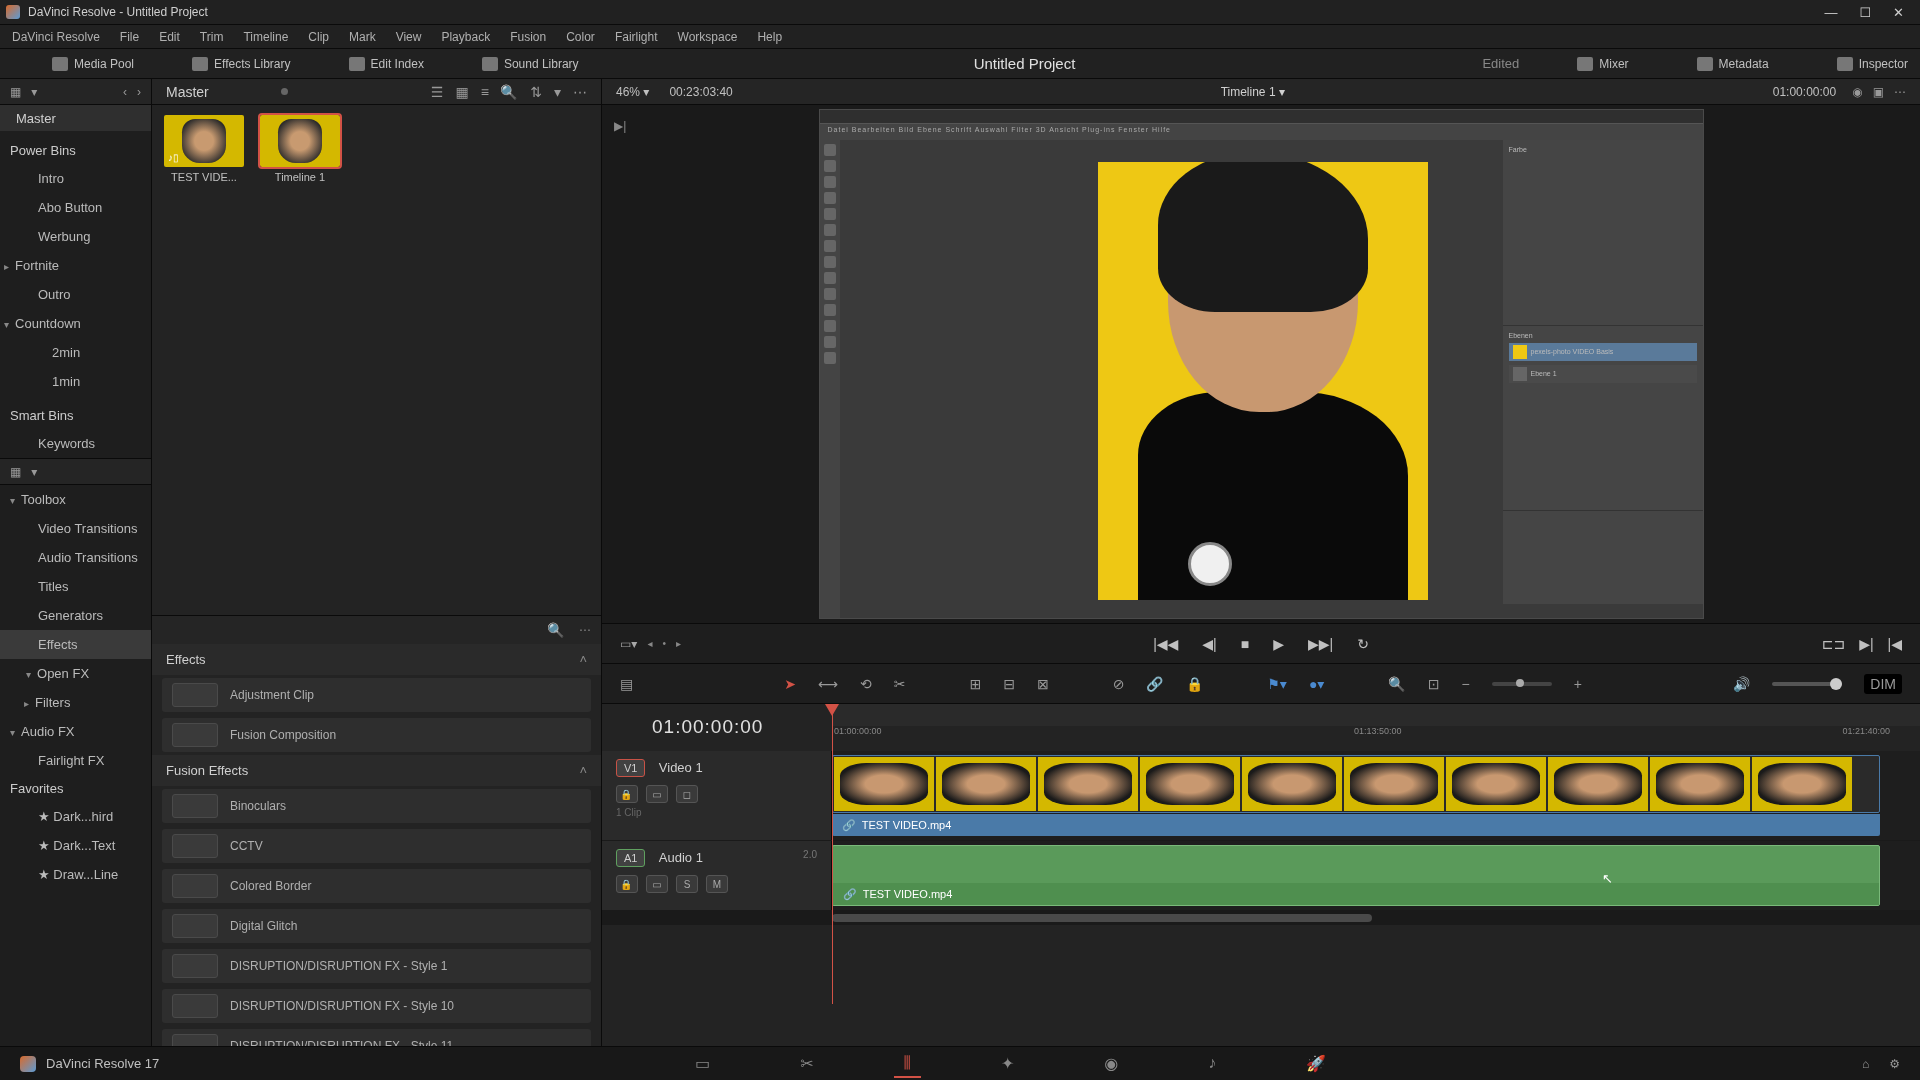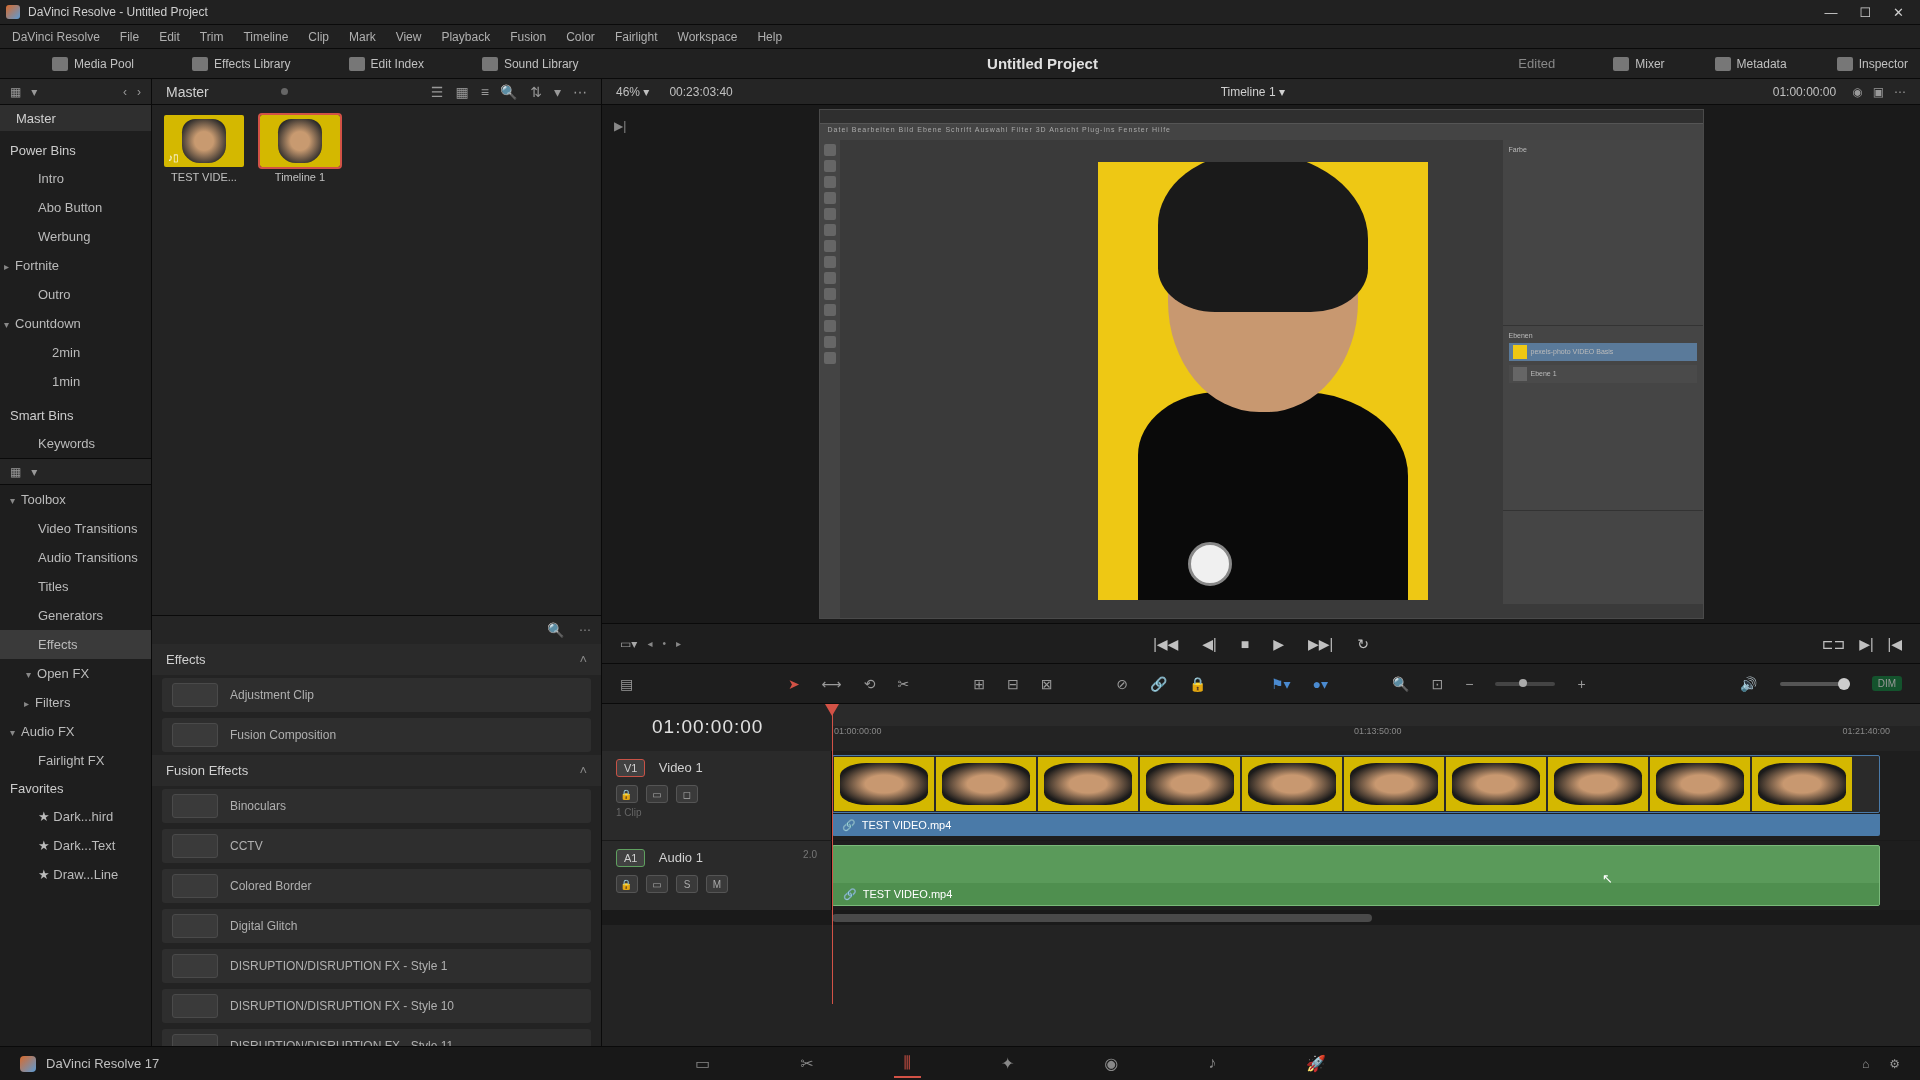--- a/index.html
+++ b/index.html
@@ -7,23 +7,23 @@
 .titlebar { height: 25px; background: #212121; display: flex; align-items: center; padding: 0 6px; border-bottom: 1px solid #0a0a0a; }
 .titlebar .app-icon { width: 14px; height: 14px; background: linear-gradient(135deg,#d96a2b,#5b9bd5); border-radius: 3px; margin-right: 8px; }
 .titlebar .title { color: #cfcfcf; font-size: 12px; }
 .titlebar .win-controls { margin-left: auto; display: flex; gap: 22px; padding-right: 10px; }
 .titlebar .win-controls span { color: #cfcfcf; font-size: 13px; cursor: pointer; }
 .menubar { height: 24px; background: #212121; display: flex; align-items: center; padding: 0 12px; gap: 20px; font-size: 12px; border-bottom: 1px solid #0a0a0a; }
 .menubar span { color: #b0b0b0; cursor: pointer; }
 .toolbar { height: 30px; background: #212121; display: flex; align-items: center; padding: 0 12px; gap: 18px; border-bottom: 1px solid #0a0a0a; }
 .toolbar .tb-item { display: flex; align-items: center; gap: 6px; color: #c0c0c0; cursor: pointer; padding-left: 40px; }
 .toolbar .tb-icon { width: 16px; height: 14px; background: #777; border-radius: 2px; }
-.toolbar .proj-name { margin: 12px auto; color: #e0e0e0; font-size: 15px; font-weight: bold; }
+.toolbar .proj-name { margin: 12px auto; color: #e0e0e0; font-size: 15px; }
 .toolbar .proj-edited { color: #888; margin-left: 12px; font-size: 13px; }
-.toolbar .right-tools { display: flex; gap: 10px; text-align: center; }
+.toolbar .right-tools { display: flex; gap: 28px; text-align: center; }
 .main { display: flex; height: 990px; }
 .left-col { width: 152px; background: #1e1e1e; border-right: 1px solid #0a0a0a; display: flex; flex-direction: column; }
 .nav-strip { height: 26px; background: #252525; display: flex; align-items: center; gap: 10px; padding: 0 10px; border-bottom: 1px solid #0a0a0a; }
 .nav-strip span { color: #999; }
 .bin-head { height: 26px; background: #2f2f2f; display: flex; align-items: center; padding: 0 16px; color: #d0d0d0; font-size: 13px; }
 .bin-section { padding: 6px 0; }
 .bin-label { padding: 6px 10px; color: #ccc; font-size: 13px; }
 .bin-item { padding: 7px 0 7px 38px; color: #bbb; font-size: 13px; cursor: pointer; }
 .bin-item.expand { padding-left: 4px; }
 .bin-item.expand::before { content: "▸"; margin-right: 6px; font-size: 10px; color: #888; }
@@ -408,21 +408,21 @@
       <span class="ticon">−</span>
       <div style="width:60px;height:4px;background:#444;border-radius:2px;position:relative">
           <div style="position:absolute;left:40%;top:-3px;width:8px;height:8px;background:#aaa;border-radius:50%"></div>
         </div>
       <span class="ticon">+</span>
       <span class="spacer"></span>
       <span class="ticon">🔊</span>
       <div class="vol">
           <div class="knob"></div>
         </div>
-      <span class="ticon" style="background:#14532d;padding:2px 6px;border-radius:3px;font-size:10px">DIM</span>
+      <span class="ticon" style="background:#000000;padding:2px 6px;border-radius:3px;font-size:14px">DIM</span>
     </div>
 
     <div class="ruler">
       <span class="big-tc">01:00:00:00</span>
       <div class="ticks"></div>
       <span class="tick-label" style="left:232px">01:00:00:00</span>
       <span class="tick-label" style="left:752px">01:13:50:00</span>
       <span class="tick-label" style="right:30px">01:21:40:00</span>
       <div class="playhead"></div>
       <div class="ph-line"></div>

